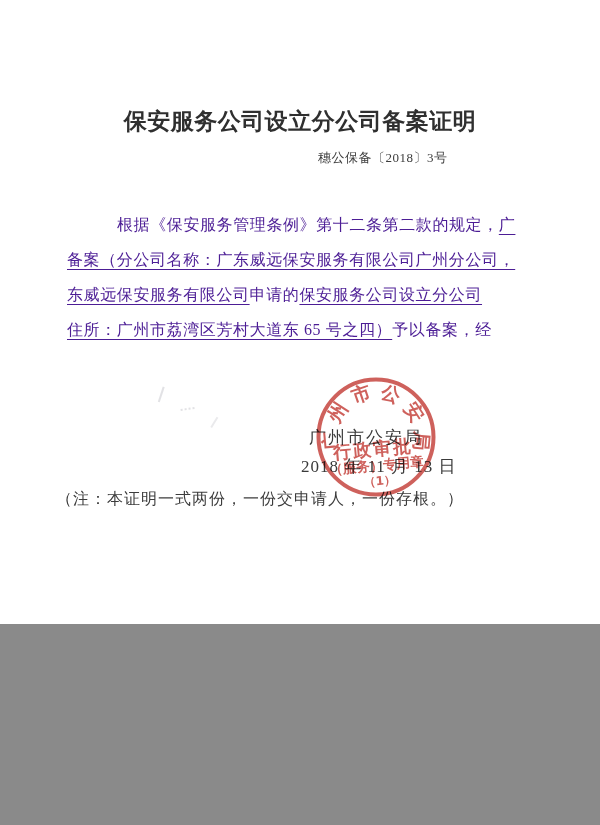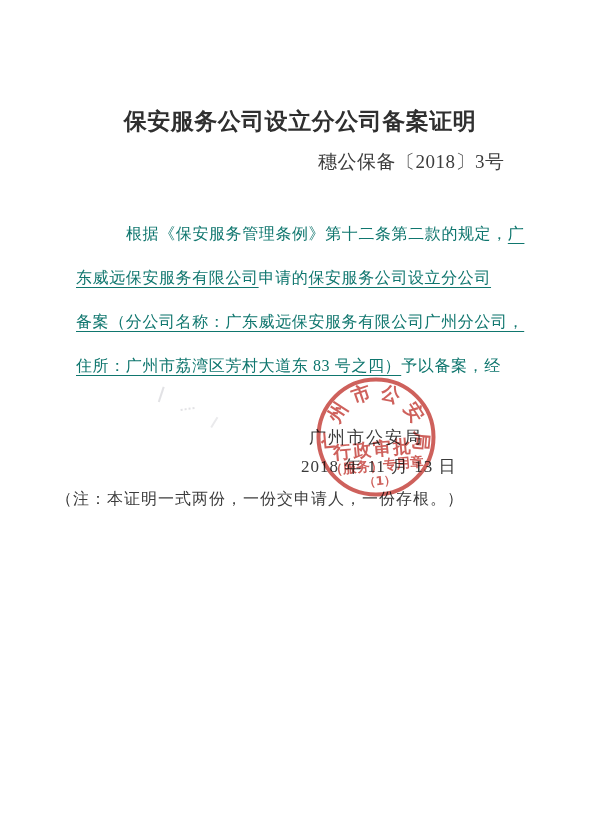--- a/index.html
+++ b/index.html
@@ -1,52 +1,52 @@
 <!DOCTYPE html>
 <html><head>
 <meta charset="utf-8">
 <style>
   html,body{margin:0;padding:0;background:#8a8a8a;}
   .page{
     position:relative;
-    width:600px;height:825px;
+    width:600px;height:624px;
     background:#ffffff;
     margin:0 auto;
     overflow:hidden;
     font-family:"Liberation Serif","DejaVu Serif",serif;
     color:#3c3c3c;
   }
   .doc-title{
     position:absolute;
     left:0;top:106px;width:600px;
     text-align:center;
     font-family:"DejaVu Sans","Liberation Sans",sans-serif;
     font-weight:bold;
     font-size:23px;
     letter-spacing:0.5px;
     color:#2f2f2f;
   }
   .doc-number{
     position:absolute;
     left:318px;top:149px;
-    font-size:19px;
+    font-size:13px;
     letter-spacing:0.5px;
     color:#3c3c3c;
   }
   .body-block{
     position:absolute;
     left:64px;top:206px;width:430px;
   }
   .body-block p{
-    margin:12px;
+    margin:3px;
     font-size:16px;
     line-height:32px;
     letter-spacing:0.6px;
     white-space:nowrap;
-    color:#0f766e;
+    color:#4c1d95;
   }
   .body-block p.first{ text-indent:50px; }
   .u{
     text-decoration:underline;
     text-underline-offset:4px;
     text-decoration-thickness:1px;
   }
   .issuer{
     position:absolute;
     left:309px;top:426px;
@@ -97,23 +97,23 @@
 <body>
 
 <div class="page">
 
   <div class="doc-title">保安服务公司设立分公司备案证明</div>
 
   <div class="doc-number">穗公保备〔2018〕3号</div>
 
   <div class="body-block">
     <p class="first"><span>根据《保安服务管理条例》第十二条第二款的规定，</span><span class="u">广</span></p>
+    <p><span class="u">备案（分公司名称：广东威远保安服务有限公司广州分公司，</span></p>
     <p><span class="u">东威远保安服务有限公司</span><span>申请的</span><span class="u">保安服务公司设立分公司</span></p>
-    <p><span class="u">备案（分公司名称：广东威远保安服务有限公司广州分公司，</span></p>
-    <p><span class="u">住所：广州市荔湾区芳村大道东 83 号之四）</span><span>予以备案，经</span></p>
+    <p><span class="u">住所：广州市荔湾区芳村大道东 65 号之四）</span><span>予以备案，经</span></p>
   </div>
 
   <div class="pencil m1"></div>
   <div class="pencil m2"></div>
   <div class="pencil m3"></div>
 
   <div class="issuer">广州市公安局</div>
 
   <div class="issue-date">2018 年 11 月 13 日</div>
 

